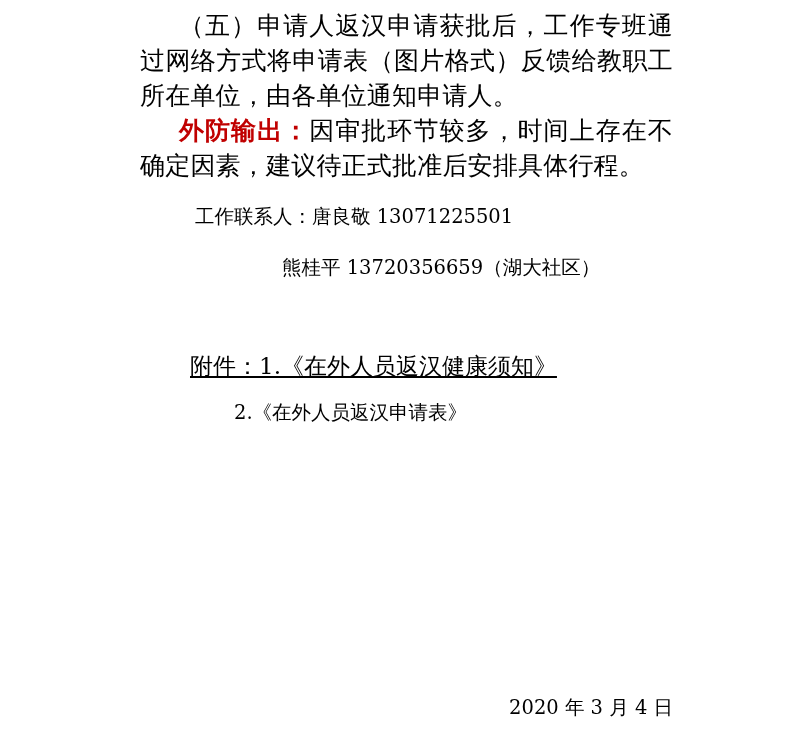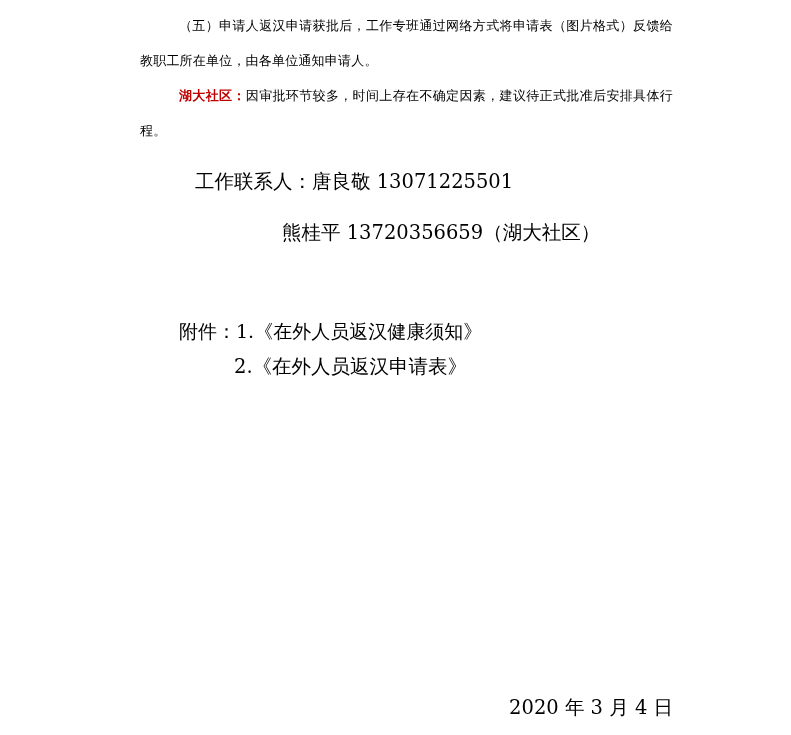--- a/index.html
+++ b/index.html
@@ -15,21 +15,21 @@
     overflow: hidden;
   }
   .page {
     position: relative;
     width: 791px;
     height: 735px;
     box-sizing: border-box;
     padding: 8px 118px 0 140px;
   }
   .para {
-    font-size: 13px;
+    font-size: 25px;
     line-height: 35px;
     text-align: justify;
     text-justify: inter-ideograph;
     margin: 0;
     letter-spacing: 0.2px;
   }
   .indent {
     text-indent: 39px;
   }
   .highlight {
@@ -45,24 +45,25 @@
   .contact-line-2 {
     font-size: 19.5px;
     line-height: 35px;
     margin: 12px;
     padding-left: 130px;
   }
   .attach-block {
     margin-top: 64px;
   }
   .attach-line {
-    font-size: 19px;
+    font-size: 23px;
     line-height: 35px;
-    margin: 0;
+    margin: 11px;
     text-indent: 39px;
+    text-decoration: underline;
   }
   .attach-line-2 {
     font-size: 19.5px;
     line-height: 35px;
     margin: 0;
     padding-left: 94px;
   }
   .date-line {
     position: absolute;
     right: 118px;
@@ -75,21 +76,21 @@
 </style>
 </head>
 <body>
 
 <div class="page">
 
   <p class="para indent">（五）申请人返汉申请获批后，工作专班通过网络方式将申请表（图片格式）反馈给教职工所在单位，由各单位通知申请人。</p>
 
 
 
-  <p class="para indent"><span class="highlight">湖大社区：</span><span>因审批环节较多，时间上存在不确定因素，建议待正式批准后安排具体行程。</span></p>
+  <p class="para indent"><span class="highlight">外防输出：</span><span>因审批环节较多，时间上存在不确定因素，建议待正式批准后安排具体行程。</span></p>
 
   <p class="contact-line">工作联系人：唐良敬 13071225501</p>
   <p class="contact-line-2">熊桂平 13720356659（湖大社区）</p>
 
   <div class="attach-block">
     <p class="attach-line">附件：1.《在外人员返汉健康须知》</p>
     <p class="attach-line-2">2.《在外人员返汉申请表》</p>
   </div>
 
   <div class="date-line">2020 年 3 月 4 日</div>

